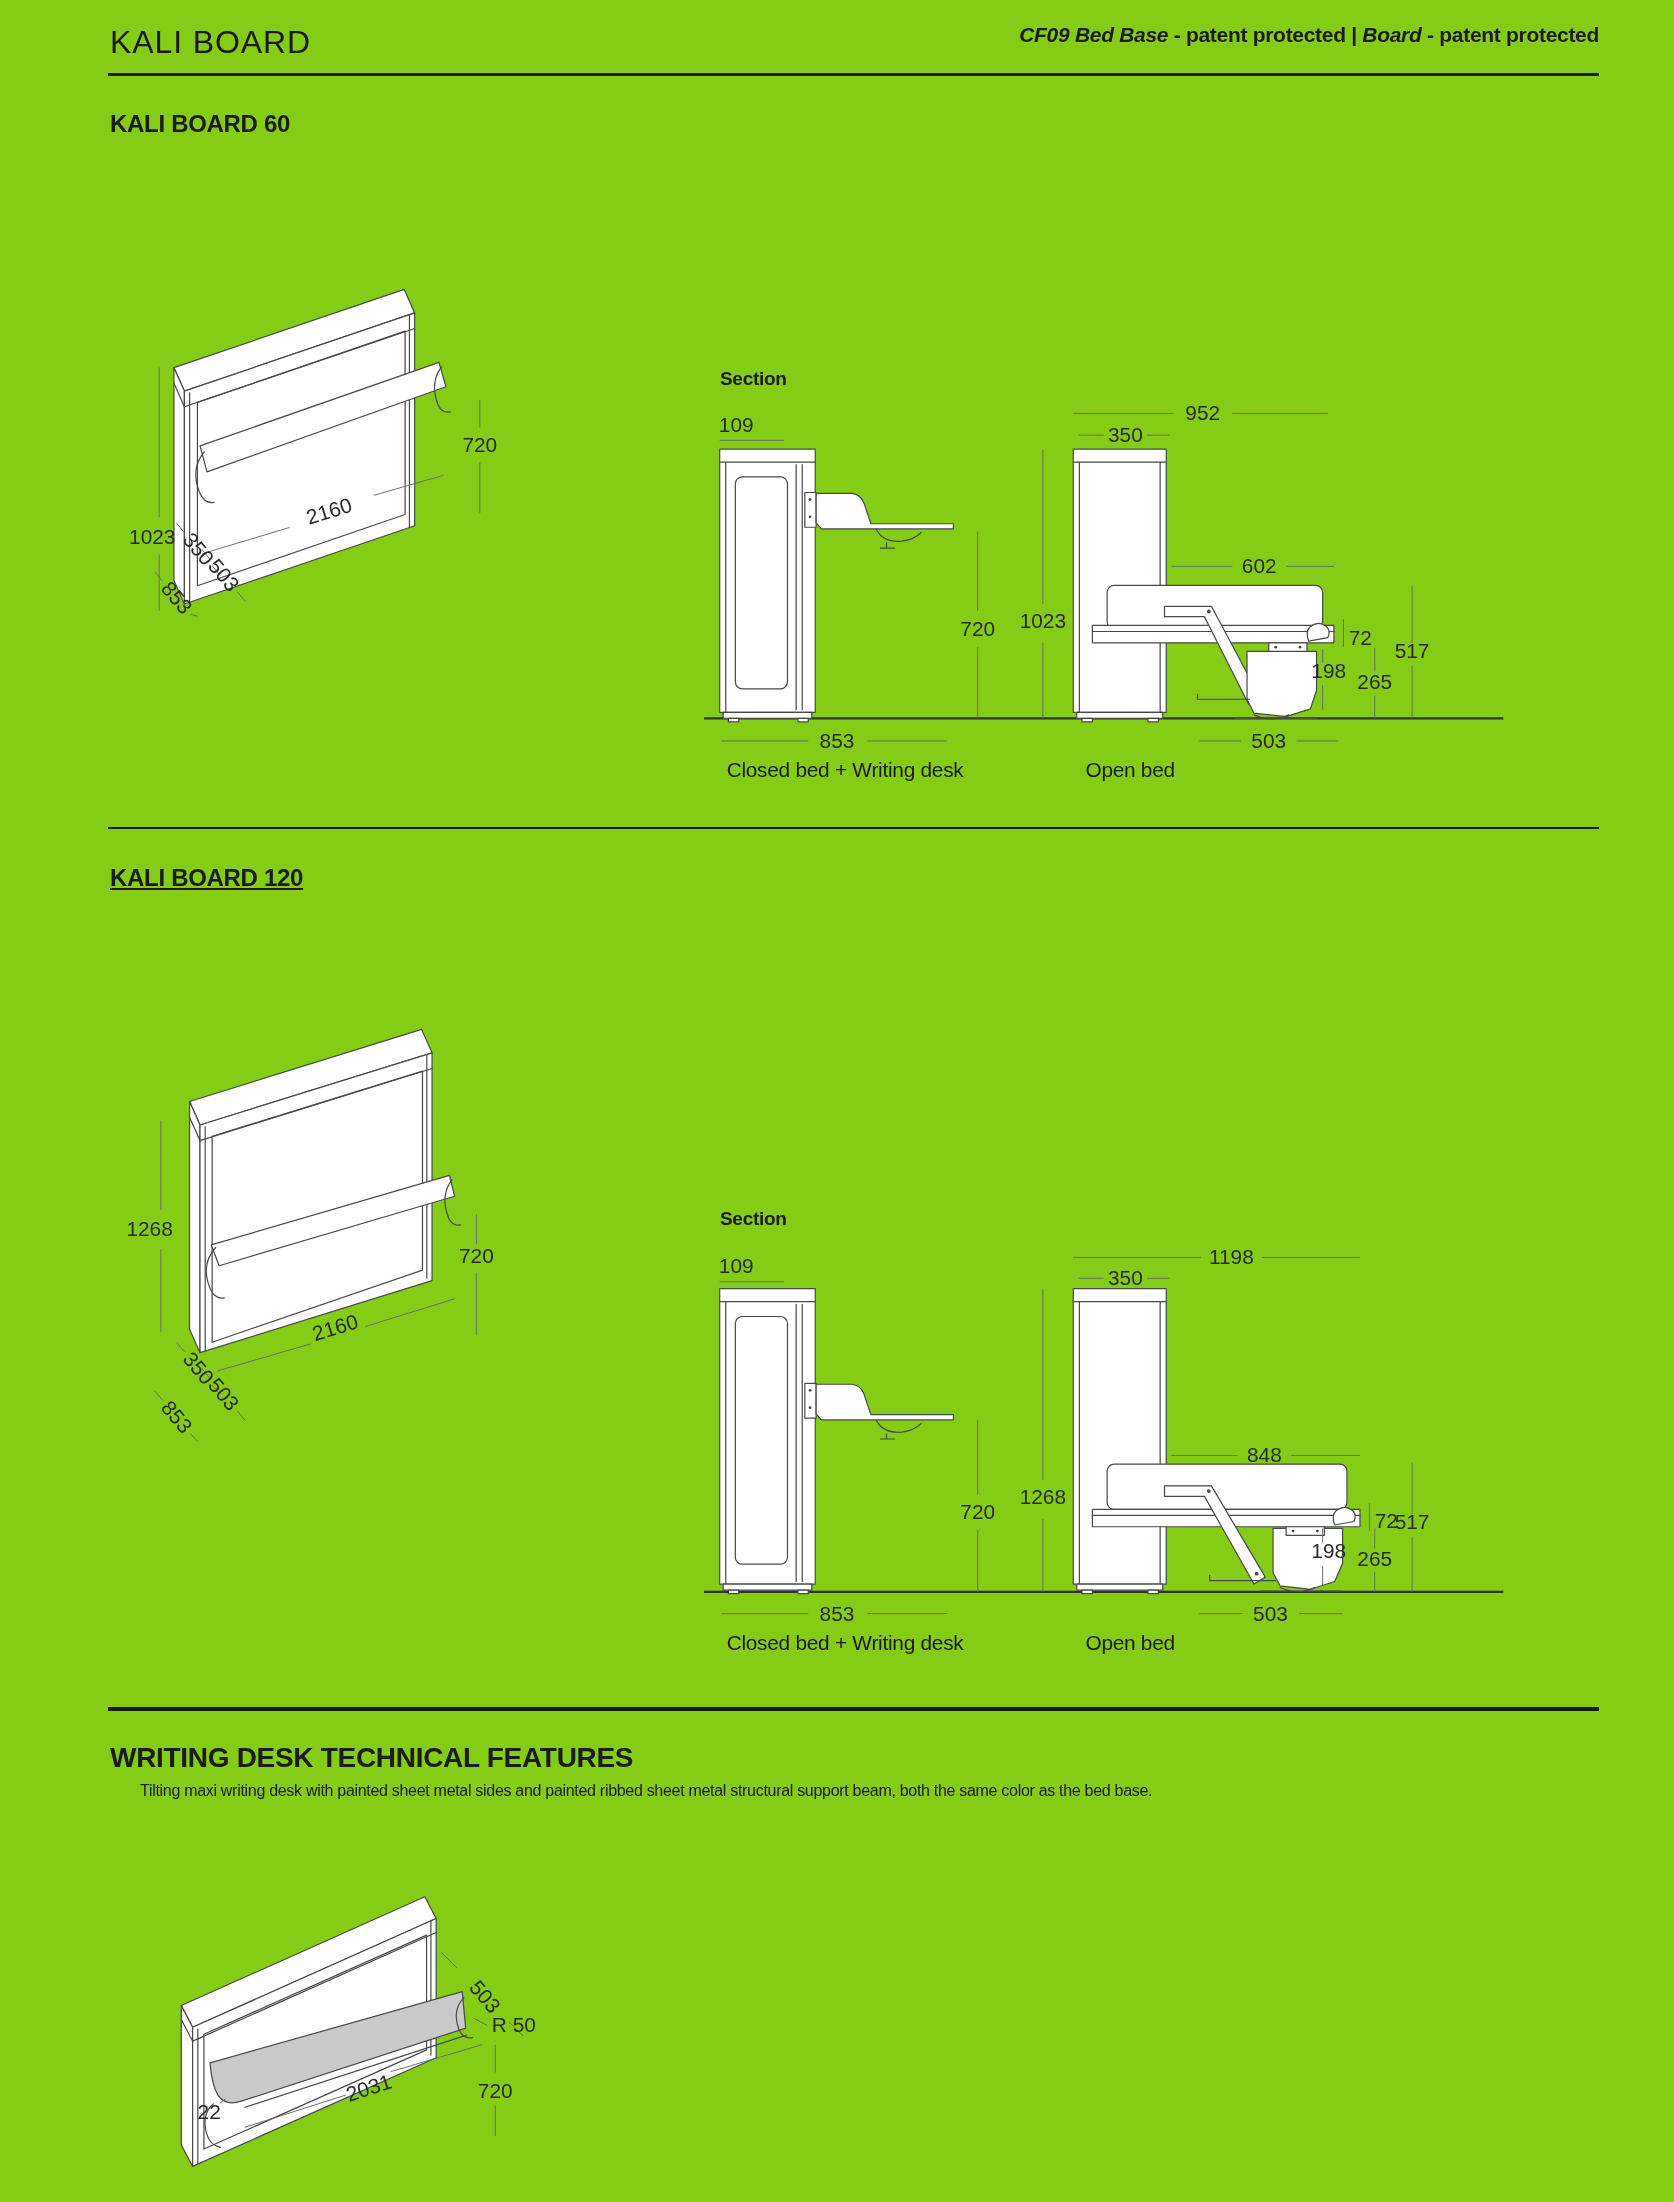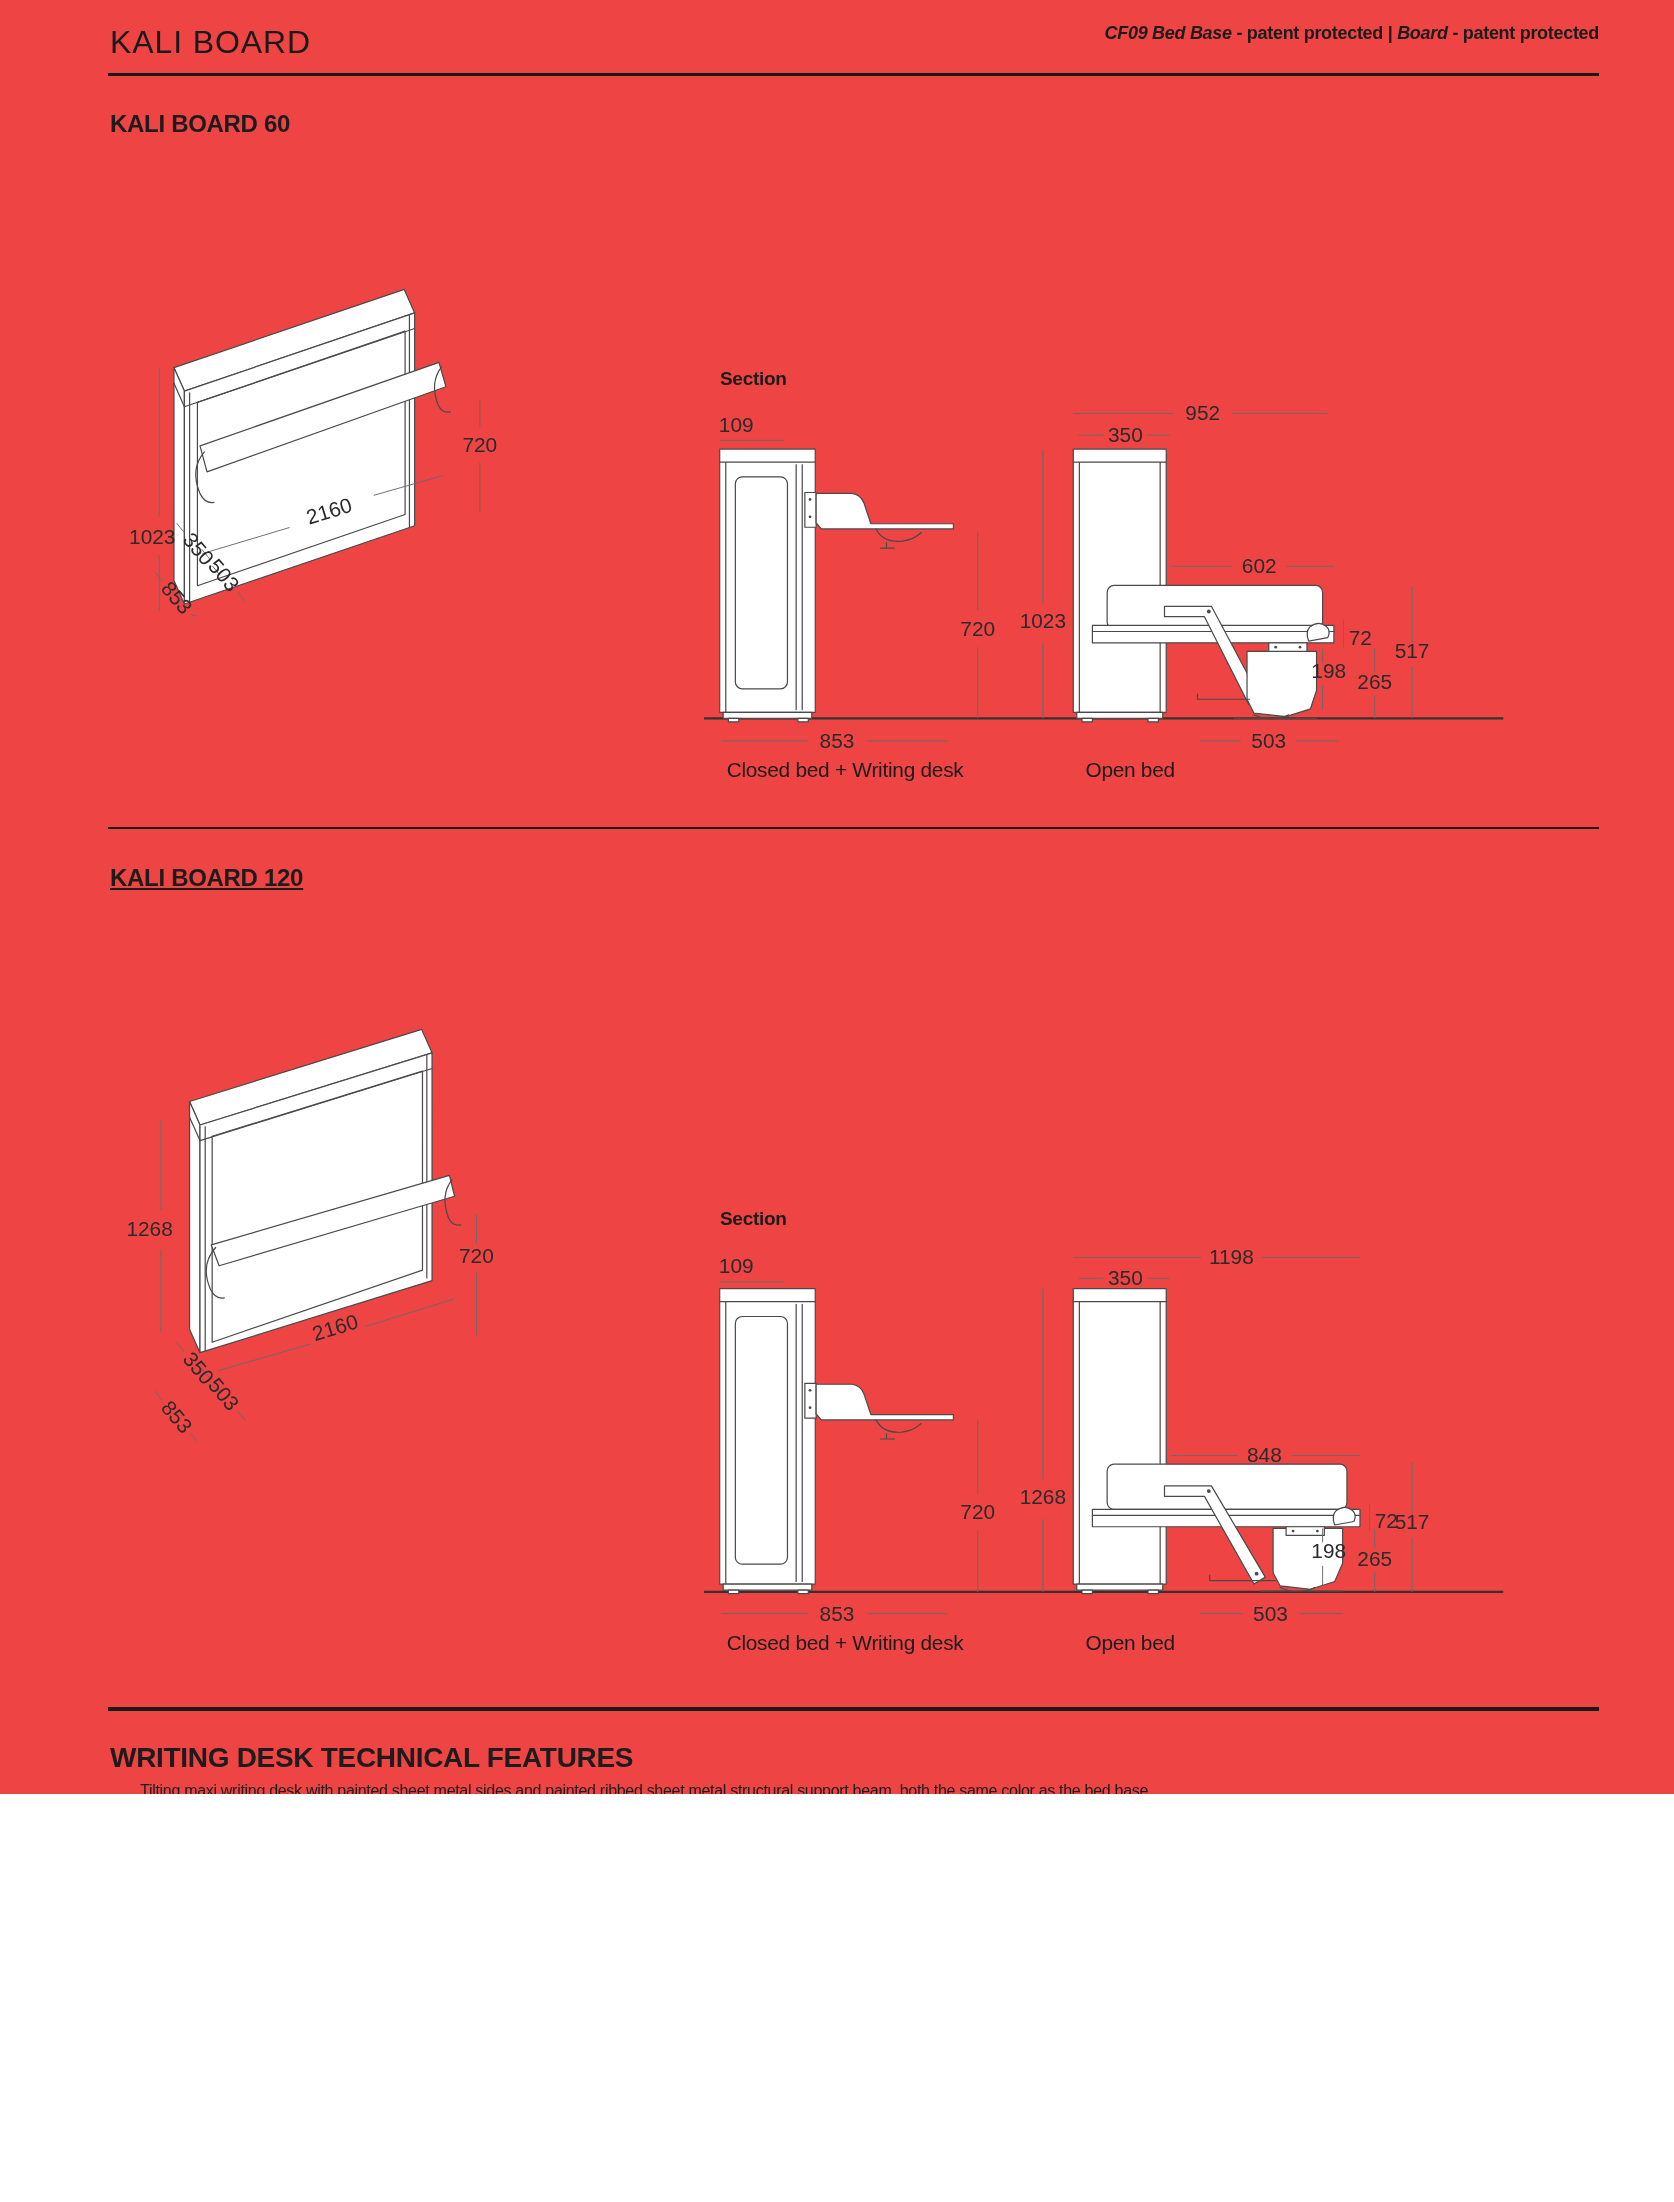--- a/index.html
+++ b/index.html
@@ -1,20 +1,20 @@
 <!DOCTYPE html>
 <html style="font-size:14px"><head>
 <meta charset="utf-8">
 <style>
   html,body{margin:0;padding:0;background:#fff;}
-  #page{position:relative;width:1675px;height:1794px;background:#ef4444;
+  #page{position:relative;width:1675px;height:2202px;background:#84cc16;
         font-family:"Liberation Sans", sans-serif;color:#1c1c1c;overflow:hidden;}
   .abs{position:absolute;}
   .brand{font-size:32px;font-weight:400;letter-spacing:0.9px;color:#1a1a1a;}
-  .patent{font-size:18px;font-weight:700;text-align:right;letter-spacing:-0.3px;}
+  .patent{font-size:21px;font-weight:700;text-align:right;letter-spacing:-0.3px;}
   .patent i{font-style:italic;}
   .rule{background:#1a1a1a;}
   .h1{font-size:24px;font-weight:700;letter-spacing:-0.3px;}
   .h1.big{font-size:28px;}
   .para{font-size:16px;letter-spacing:-0.3px;line-height:25px;margin-left:30px;}
   .seclbl{font-size:19px;font-weight:700;letter-spacing:-0.3px;}
   svg{position:absolute;overflow:visible;}
   svg text{font-family:"Liberation Sans", sans-serif;fill:#2b2b2b;font-size:24px;}
   svg text.cap{font-size:24px;fill:#1c1c1c;letter-spacing:-0.3px;}
   .draw{stroke:#4a4a4a;stroke-width:1.4;fill:none;stroke-linejoin:round;stroke-linecap:round;}

